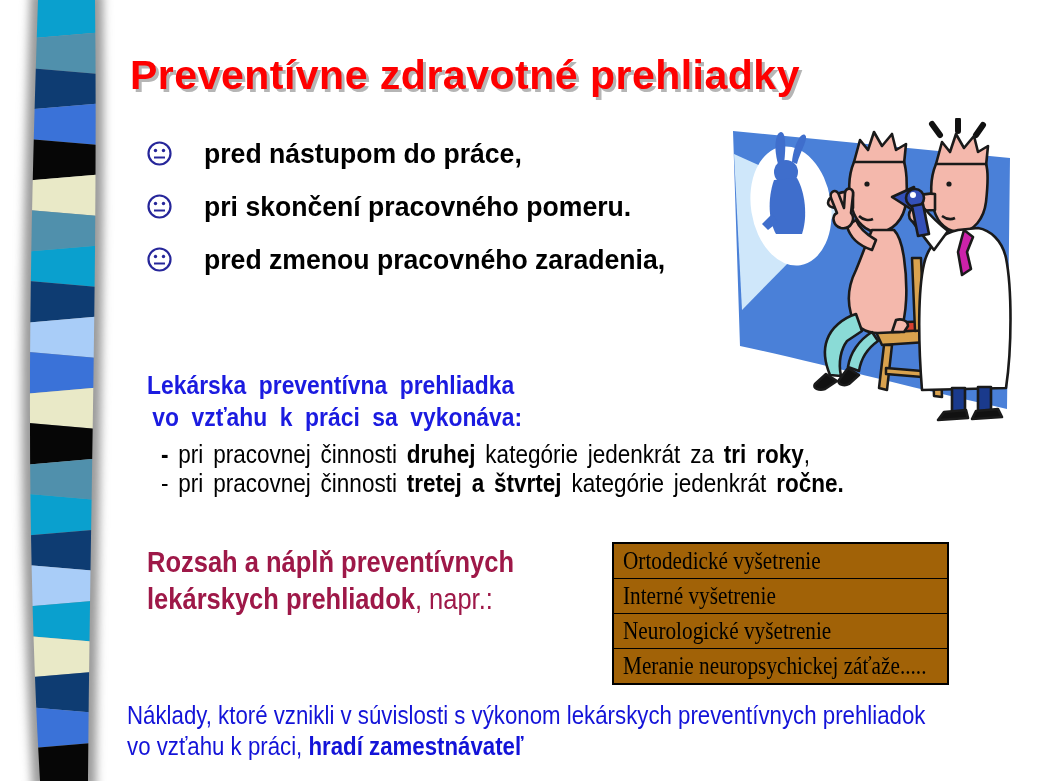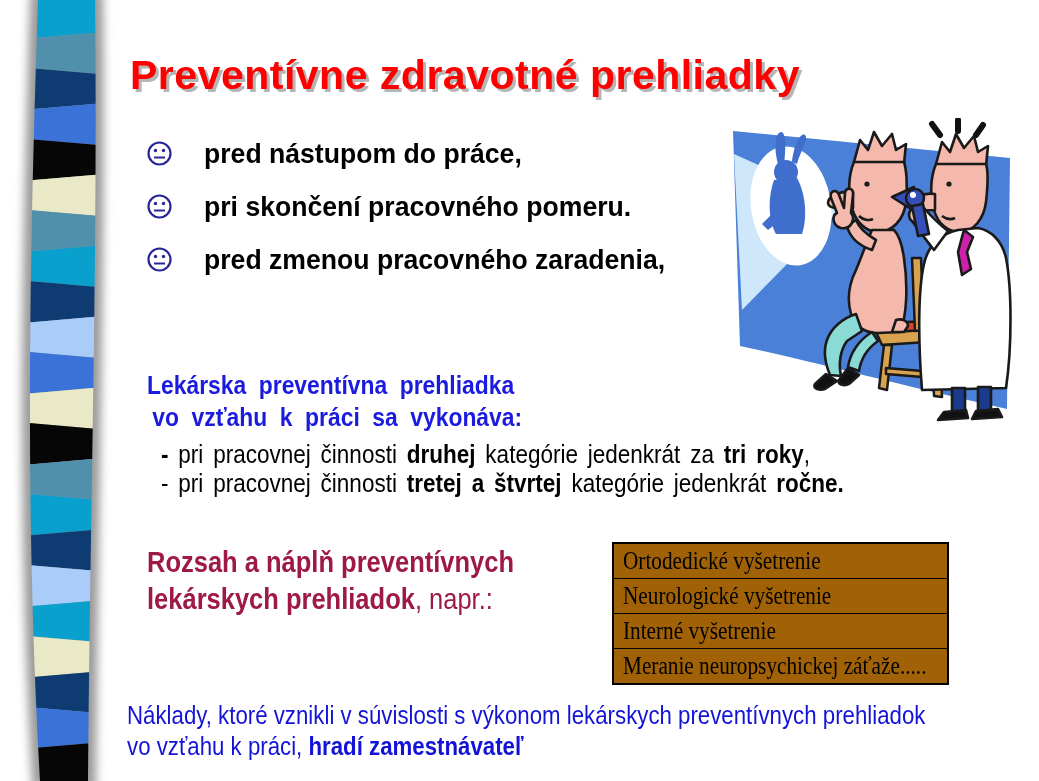--- a/index.html
+++ b/index.html
@@ -223,22 +223,22 @@
     <div><span>-</span><span> pri pracovnej činnosti </span><b>tretej a štvrtej</b><span> kategórie jedenkrát </span><b>ročne.</b><span></span></div>
   </div>
 
   <div class="scope">
     <div>Rozsah a náplň preventívnych</div>
     <div><span>lekárskych prehliadok</span><span class="normal">, napr.:</span></div>
   </div>
 
   <div class="exam-table">
     <div class="exam-row"><span>Ortodedické vyšetrenie</span></div>
+    <div class="exam-row"><span>Interné vyšetrenie</span></div>
     <div class="exam-row"><span>Neurologické vyšetrenie</span></div>
-    <div class="exam-row"><span>Interné vyšetrenie</span></div>
     <div class="exam-row"><span>Meranie neuropsychickej záťaže.....</span></div>
   </div>
 
   <div class="footer">
     <div>Náklady, ktoré vznikli v súvislosti s výkonom lekárskych preventívnych prehliadok</div>
     <div><span>vo vzťahu k práci, </span><b>hradí zamestnávateľ</b></div>
   </div>
 
 </div>
 

